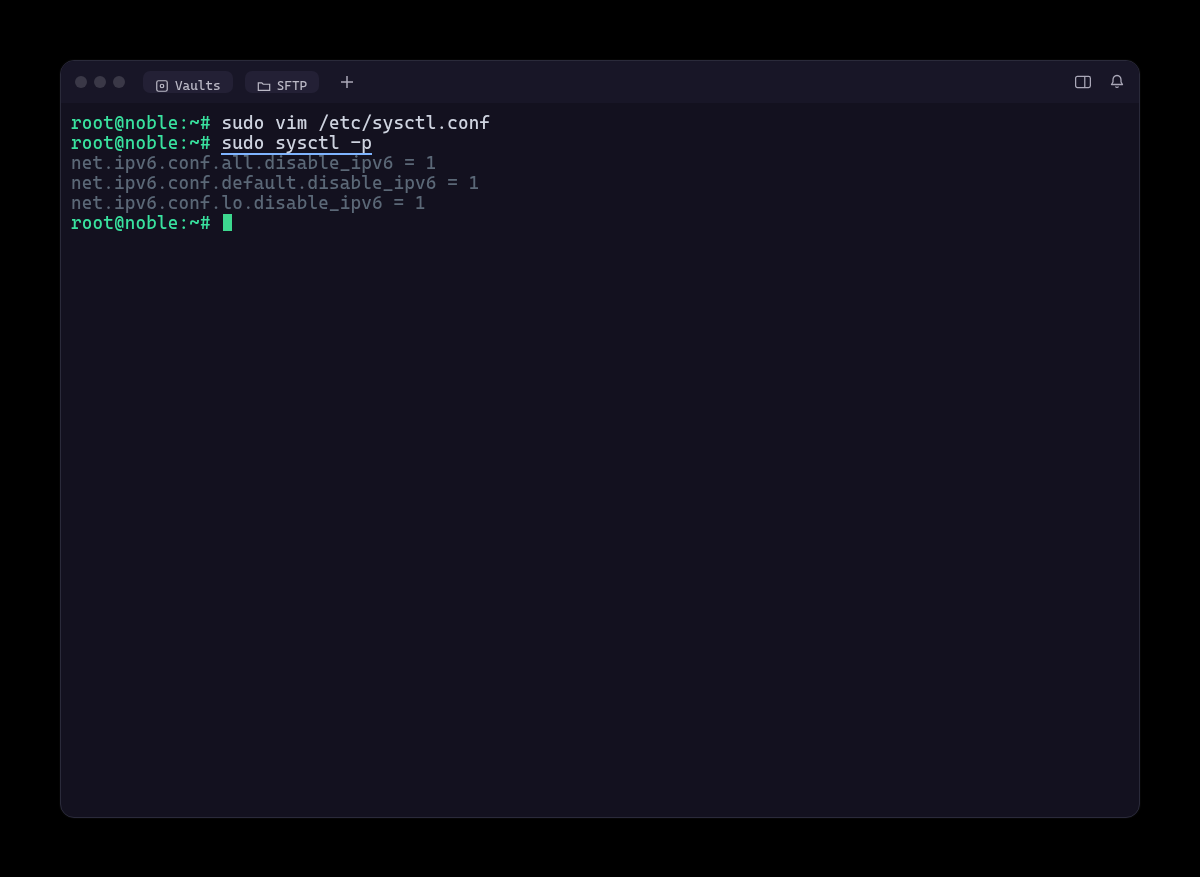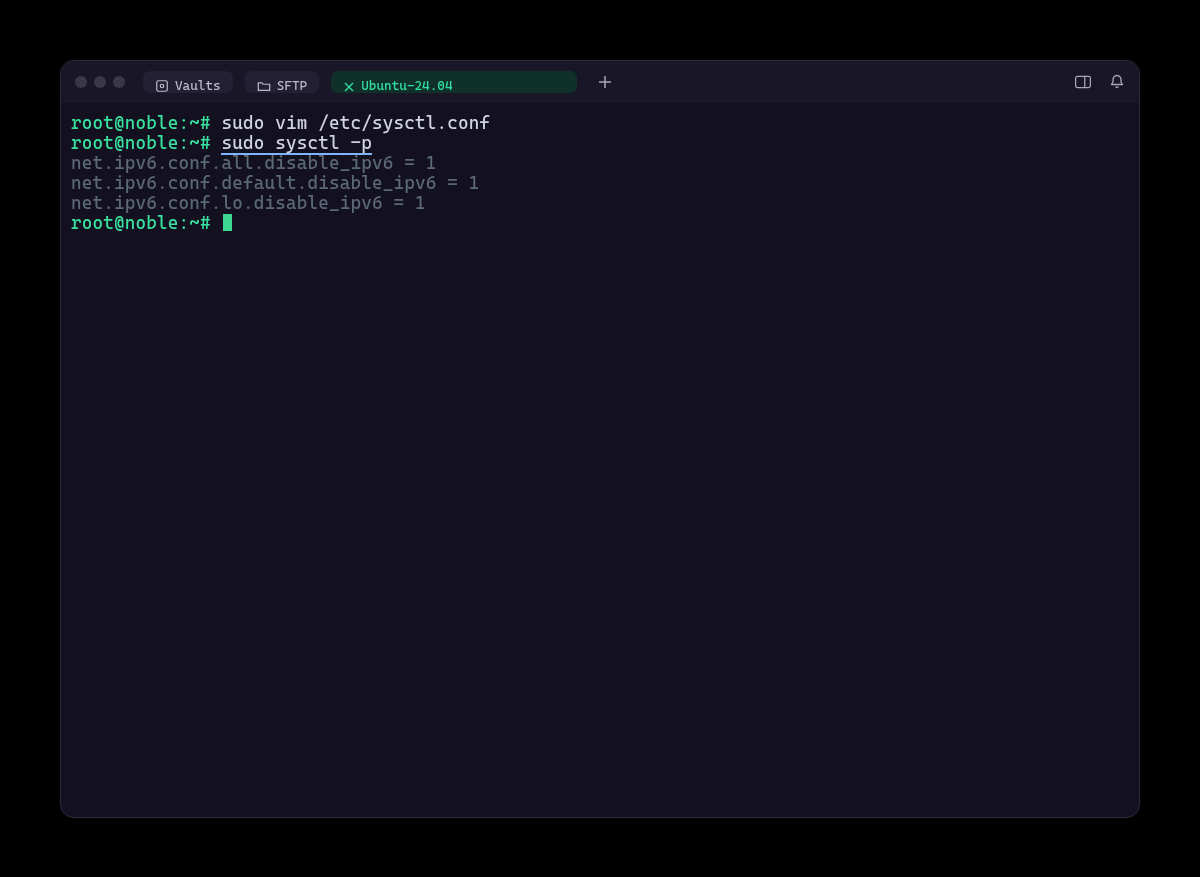--- a/index.html
+++ b/index.html
@@ -154,28 +154,20 @@
 
     <div class="tab inactive">
       <span class="icon">
         <svg width="14" height="14" viewBox="0 0 16 16">
             <path d="M1.5 4.5 h4 l1.5 1.5 h7.5 v7 h-13 z" fill="none" stroke="#bbb9c6" stroke-width="1.4"></path>
           </svg>
       </span>
       <span>SFTP</span>
     </div>
 
-    <div class="tab active">
-      <span class="close">
-        <svg width="10" height="10" viewBox="0 0 10 10">
-            <path d="M1 1 L9 9 M9 1 L1 9" stroke="#33e0a3" stroke-width="1.4"></path>
-          </svg>
-      </span>
-      <span>Ubuntu-24.04</span>
-    </div>
 
     <div class="new-tab">
       <svg width="14" height="14" viewBox="0 0 14 14">
           <path d="M7 1 V13 M1 7 H13" stroke="#aaa8b8" stroke-width="1.5"></path>
         </svg>
     </div>
 
     <div class="spacer"></div>
 
     <div class="right-icons">

